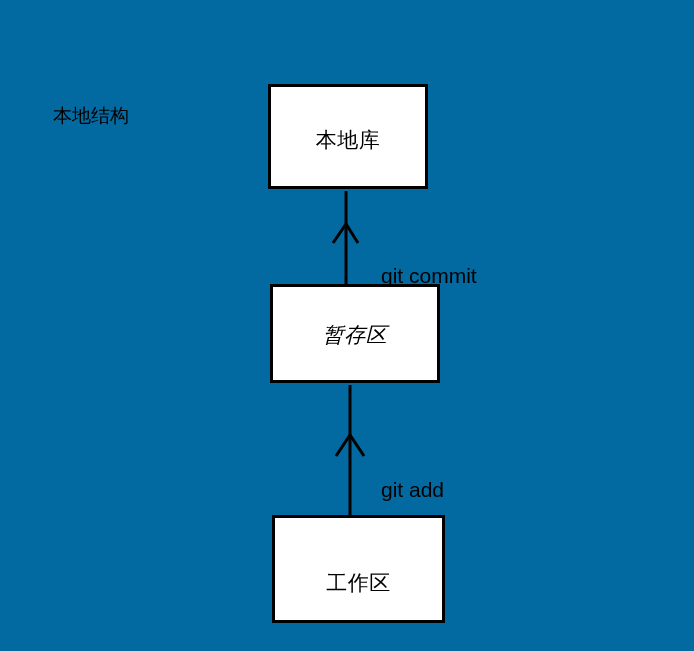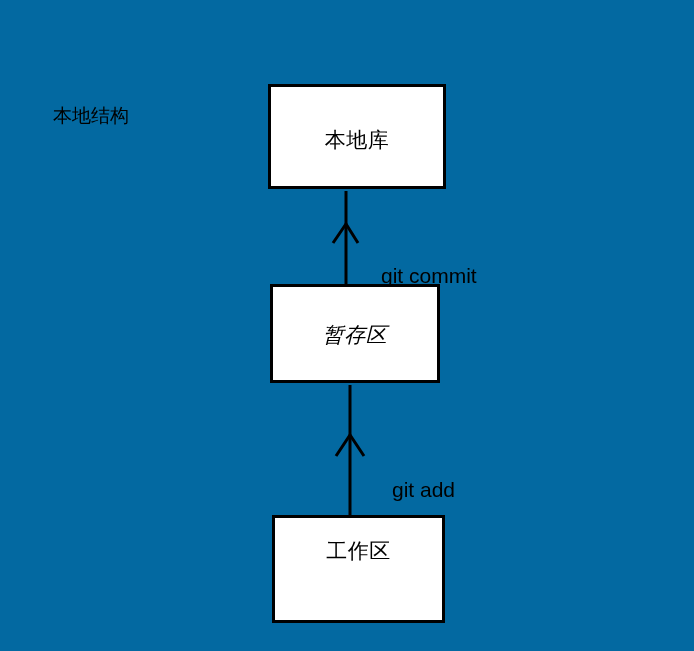--- a/index.html
+++ b/index.html
@@ -33,41 +33,41 @@
     font-size: 21px;
     color: #000000;
     line-height: 1;
     letter-spacing: 0.5px;
     white-space: nowrap;
   }
   
   #box-local-repo {
     left: 268px;
     top: 84px;
-    width: 178px;
+    width: 160px;
     height: 105px;
   }
   #box-local-repo .node-label { margin-top: 42px; }
   
   #box-staging {
     left: 270px;
     top: 284px;
     width: 170px;
     height: 99px;
     font-style: italic;
   }
   #box-staging .node-label { margin-top: 37px; }
   
   #box-working {
     left: 272px;
     top: 515px;
     width: 173px;
     height: 108px;
   }
-  #box-working .node-label { margin-top: 22px; }
+  #box-working .node-label { margin-top: 54px; }
 
   .section-title {
     position: absolute;
     left: 53px;
     top: 106px;
     font-size: 19px;
     color: #000000;
     line-height: 1;
     white-space: nowrap;
   }
@@ -88,21 +88,21 @@
     color: #000000;
     line-height: 1;
     white-space: nowrap;
     margin-top: 38px;
   }
   #label-git-commit {
     left: 381px;
     top: 227px;
   }
   #label-git-add {
-    left: 392px;
+    left: 381px;
     top: 441px;
   }
 </style>
 </head>
 <body>
 
 <div id="canvas">
 
   <div class="section-title">本地结构</div>
 

